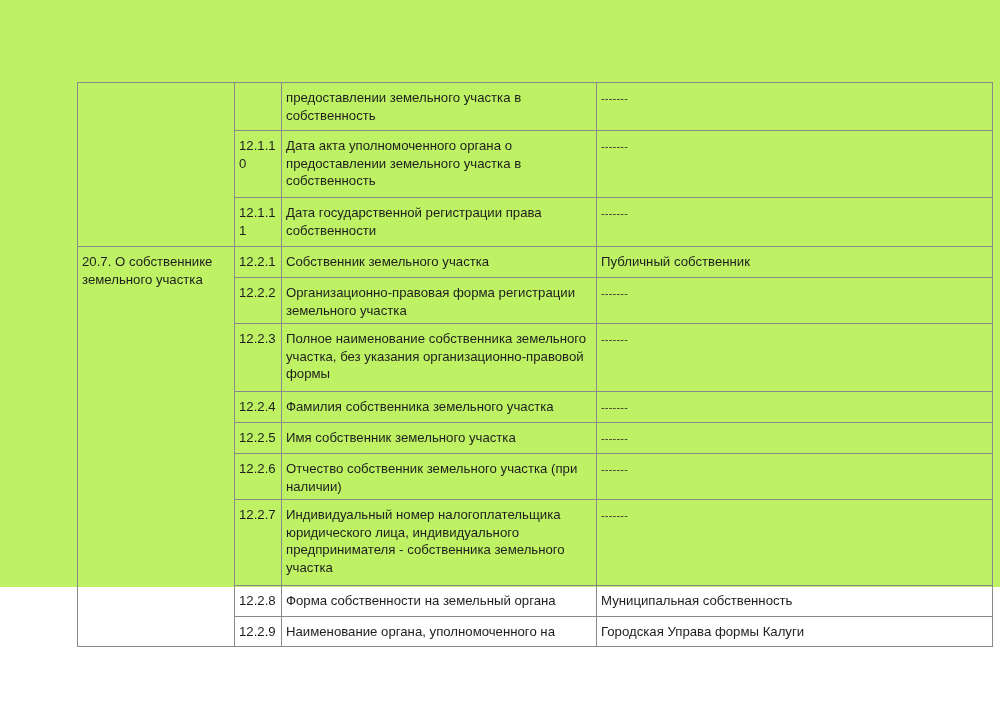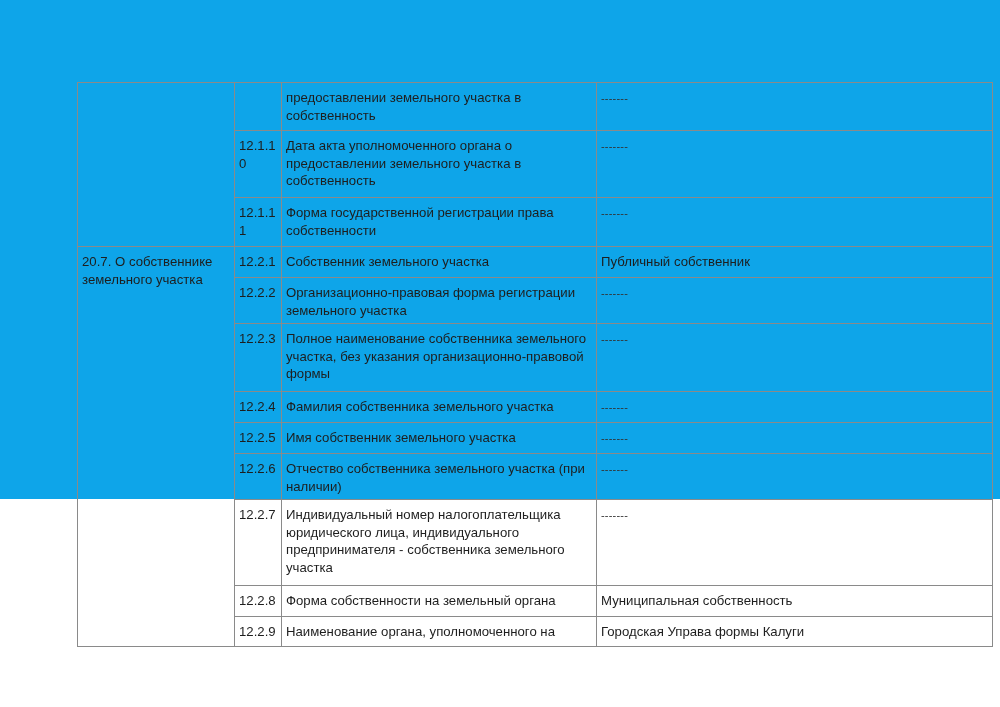--- a/index.html
+++ b/index.html
@@ -11,22 +11,22 @@
       width: 1000px;
       height: 707px;
       position: relative;
       overflow: hidden;
       font-family: "Liberation Sans", "DejaVu Sans", sans-serif;
       color: #1e1e1e;
     }
     .page {
       position: absolute;
       left: 0; top: 0;
-      width: 1000px; height: 499px;
-      background: #0ea5e9;
+      width: 1000px; height: 587px;
+      background: #bef264;
     }
     table.doc-table {
       position: absolute;
       left: 77px;
       top: 82px;
       width: 915px;
       border-collapse: collapse;
       table-layout: fixed;
       font-size: 13.2px;
       line-height: 17.5px;
@@ -72,21 +72,21 @@
         <td>предоставлении земельного участка в собственность</td>
         <td><span class="dash">-------</span></td>
       </tr>
       <tr class="r-h67">
         <td class="num">12.1.1 0</td>
         <td>Дата акта уполномоченного органа о предоставлении земельного участка в собственность</td>
         <td class="val-mid"><span class="dash">-------</span></td>
       </tr>
       <tr class="r-h49">
         <td class="num">12.1.1 1</td>
-        <td>Форма государственной регистрации права собственности</td>
+        <td>Дата государственной регистрации права собственности</td>
         <td><span class="dash">-------</span></td>
       </tr>
 
       <tr class="r-h31">
         <td rowspan="9">20.7. О собственнике земельного участка</td>
         <td class="num">12.2.1</td>
         <td>Собственник земельного участка</td>
         <td>Публичный собственник</td>
       </tr>
       <tr class="r-h46">
@@ -104,21 +104,21 @@
         <td>Фамилия собственника земельного участка</td>
         <td><span class="dash">-------</span></td>
       </tr>
       <tr class="r-h31">
         <td class="num">12.2.5</td>
         <td>Имя собственник земельного участка</td>
         <td><span class="dash">-------</span></td>
       </tr>
       <tr class="r-h46">
         <td class="num">12.2.6</td>
-        <td>Отчество собственника земельного участка (при наличии)</td>
+        <td>Отчество собственник земельного участка (при наличии)</td>
         <td><span class="dash">-------</span></td>
       </tr>
       <tr class="r-h86">
         <td class="num">12.2.7</td>
         <td>Индивидуальный номер налогоплательщика юридического лица, индивидуального предпринимателя - собственника земельного участка</td>
         <td class="val-mid"><span class="dash">-------</span></td>
       </tr>
       <tr class="r-h31">
         <td class="num">12.2.8</td>
         <td>Форма собственности на земельный органа</td>

